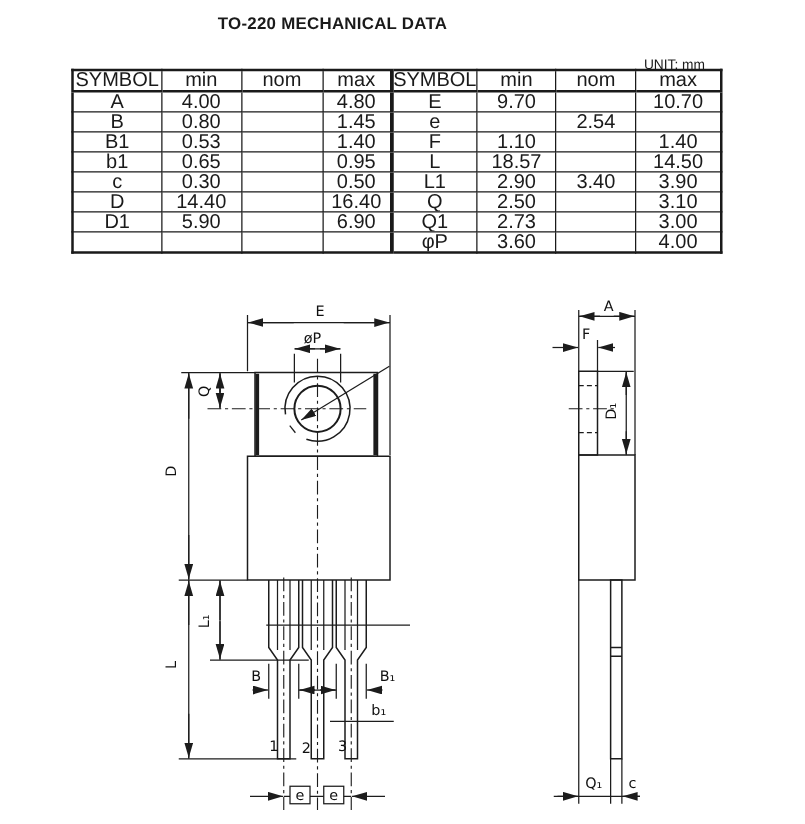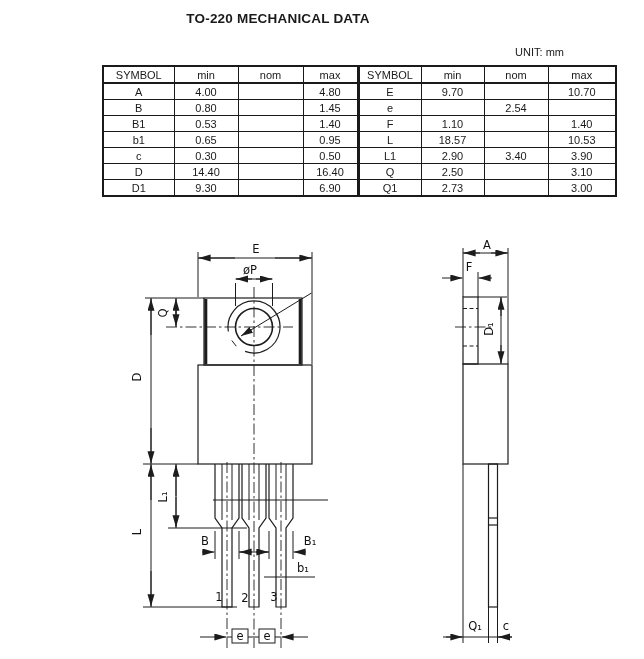--- a/index.html
+++ b/index.html
@@ -1,24 +1,24 @@
 <!DOCTYPE html>
 <html><head>
 <meta charset="utf-8">
 <style>
   html,body{margin:0;padding:0;background:#ffffff;}
   body{width:644px;height:659px;position:relative;overflow:hidden;
        font-family:"Liberation Sans",sans-serif;color:#1a1a1a;}
 
-  .page-title{position:absolute;top:11px;left:16px;width:524px;text-align:center;
+  .page-title{position:absolute;top:11px;left:4px;width:524px;text-align:center;
       font-size:13.5px;font-weight:bold;letter-spacing:.2px;}
   .unit-label{position:absolute;top:46px;right:80px;font-size:11px;}
 
-  table.mech{position:absolute;left:57px;top:65px;border-collapse:collapse;
-      table-layout:fixed;font-size:11px;margin-left:45px;}
+  table.mech{position:absolute;left:57px;top:55px;border-collapse:collapse;
+      table-layout:fixed;font-size:16px;}
   table.mech td,table.mech th{border:1px solid #1a1a1a;height:15px;padding:0;
       text-align:center;vertical-align:middle;font-weight:normal;line-height:14px;
       overflow:hidden;white-space:nowrap;}
   table.mech{border:2px solid #1a1a1a;}
   table.mech tr.hdr th{border-bottom:2px solid #1a1a1a;}
   table.mech .mid{border-left:3px solid #1a1a1a;}
 
   svg.drawing{position:absolute;left:0;top:0;}
   svg .ln{stroke:#1c1c1c;fill:none;stroke-width:1.2;}
   svg .thin{stroke:#1c1c1c;fill:none;stroke-width:1;}
@@ -89,21 +89,21 @@
     <td>1.40</td>
   </tr>
   <tr>
     <td>b1</td>
     <td>0.65</td>
     <td></td>
     <td>0.95</td>
     <td class="mid">L</td>
     <td>18.57</td>
     <td></td>
-    <td>10.53</td>
+    <td>14.50</td>
   </tr>
   <tr>
     <td>c</td>
     <td>0.30</td>
     <td></td>
     <td>0.50</td>
     <td class="mid">L1</td>
     <td>2.90</td>
     <td>3.40</td>
     <td>3.90</td>
@@ -113,27 +113,37 @@
     <td>14.40</td>
     <td></td>
     <td>16.40</td>
     <td class="mid">Q</td>
     <td>2.50</td>
     <td></td>
     <td>3.10</td>
   </tr>
   <tr>
     <td>D1</td>
-    <td>9.30</td>
+    <td>5.90</td>
     <td></td>
     <td>6.90</td>
     <td class="mid">Q1</td>
     <td>2.73</td>
     <td></td>
     <td>3.00</td>
+  </tr>
+  <tr>
+    <td></td>
+    <td></td>
+    <td></td>
+    <td></td>
+    <td class="mid">φP</td>
+    <td>3.60</td>
+    <td></td>
+    <td>4.00</td>
   </tr>
 </tbody>
   </table>
 
 <svg class="drawing" width="644" height="659" viewBox="0 0 644 659">
   <defs>
     <marker id="arr" markerUnits="userSpaceOnUse" markerWidth="13" markerHeight="8" refX="12" refY="3.5" orient="auto">
       <path d="M0,0 L12,3.5 L0,7 Z" fill="#1c1c1c"></path>
     </marker>
   </defs>

